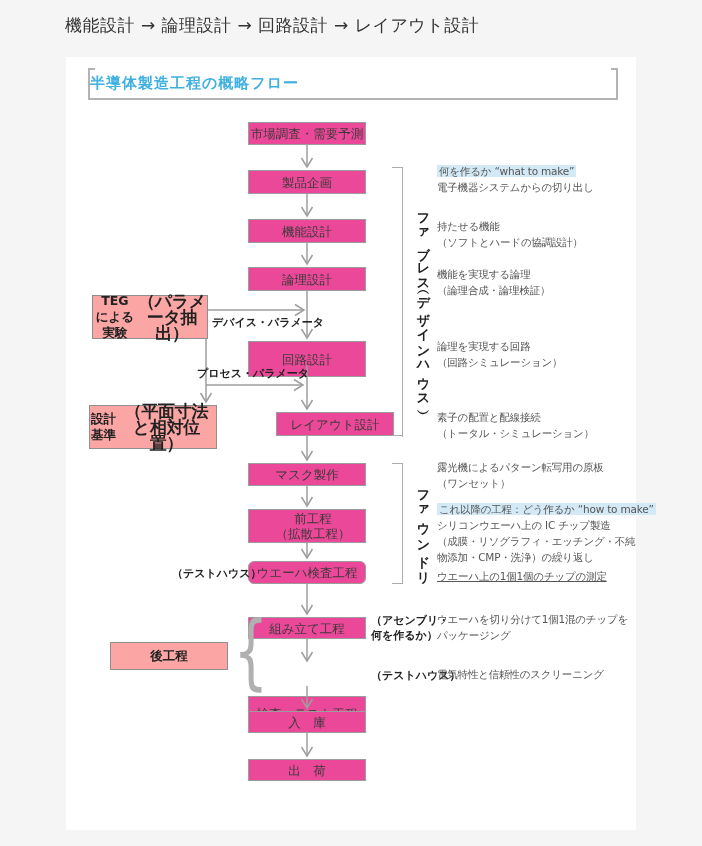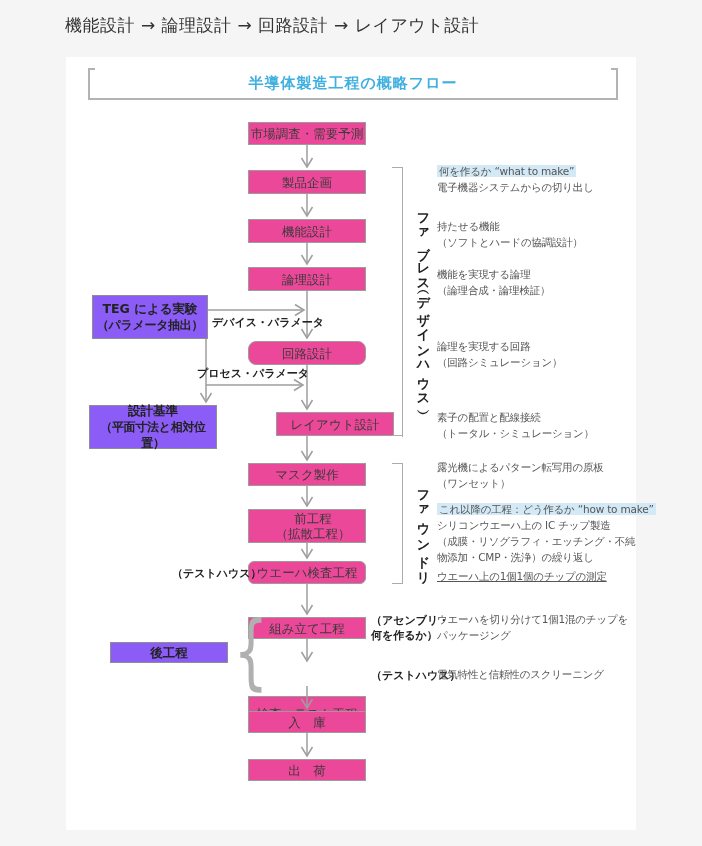--- a/index.html
+++ b/index.html
@@ -3,31 +3,31 @@
 <meta charset="utf-8">
 <style>
   html,body{margin:0;padding:0;}
   .page{position:relative;width:702px;height:846px;background:#f5f5f6;
         font-family:"DejaVu Sans","Liberation Sans",sans-serif;overflow:hidden;}
   .heading{position:absolute;left:65px;top:14px;font-size:17px;color:#333;letter-spacing:.5px;}
   .panel{position:absolute;left:66px;top:57px;width:570px;height:773px;background:#ffffff;}
   
   .titlebox{position:absolute;left:88px;top:68px;width:530px;height:32px;box-sizing:border-box;
             border-left:2px solid #b3b3b3;border-right:2px solid #b3b3b3;border-bottom:2px solid #b3b3b3;
-            display:flex;align-items:center;justify-content:center;}
+            display:flex;align-items:center;justify-content:flex-start;}
   .titlebox .t{font-size:15px;font-weight:bold;color:#3fb0e0;letter-spacing:1px;}
   .tick-top{position:absolute;width:7px;height:0;border-top:2px solid #b3b3b3;}
   
   .fbox{position:absolute;left:248px;width:118px;box-sizing:border-box;background:#ec4899;
         border:1.5px solid #9c9c9c;display:flex;flex-direction:column;align-items:center;justify-content:center;
         font-size:12.5px;color:#3a3a3a;text-align:center;line-height:15px;}
-  .bbox{position:absolute;box-sizing:border-box;background:#8b5cf6;border:1.5px solid #8f8f8f;
-        display:flex;flex-direction:column;align-items:center;justify-content:center;
+  .bbox{position:absolute;box-sizing:border-box;background:#fca5a5;border:1.5px solid #8f8f8f;
+        display:flex;flex-direction:row;align-items:center;justify-content:center;
         font-weight:bold;color:#222;text-align:center;font-size:12.5px;line-height:16px;}
-  .bbox .small{font-size:12px;letter-spacing:-.3px;}
+  .bbox .small{font-size:17px;letter-spacing:-.3px;}
   .arr{position:absolute;}
   .blabel{position:absolute;font-weight:bold;font-size:11px;color:#222;white-space:nowrap;line-height:15px;}
   .vline{position:absolute;width:0;border-left:1.5px solid #ababab;}
   .btick{position:absolute;width:10px;height:0;border-top:1.5px solid #ababab;}
   .vtext{position:absolute;writing-mode:vertical-rl;font-weight:bold;font-size:13px;color:#222;
          letter-spacing:1.5px;white-space:nowrap;}
   .ann{position:absolute;left:437px;font-size:10.5px;color:#555;line-height:16px;
        letter-spacing:-.2px;white-space:nowrap;}
   .hlbg{background:#d3e9f6;padding:0 2px;}
   .brace{position:absolute;color:#b0b0b0;font-size:78px;line-height:80px;font-weight:400;
@@ -53,21 +53,21 @@
     </div>
   <div class="fbox" style="top:170px;height:24px;">
     <span>製品企画</span>
     </div>
   <div class="fbox" style="top:219px;height:24px;">
     <span>機能設計</span>
     </div>
   <div class="fbox" style="top:267px;height:24px;">
     <span>論理設計</span>
     </div>
-  <div class="fbox" style="top:341px;height:24px;border-radius:8px;">
+  <div class="fbox" style="top:341px;height:36px;">
     <span>回路設計</span>
     </div>
   <div class="fbox" style="top:412px;height:24px;margin-left:28px;">
     <span>レイアウト設計</span>
     </div>
   <div class="fbox" style="top:463px;height:23px;justify-content:center;">
     <span>マスク製作</span>
     </div>
   <div class="fbox" style="top:509px;height:34px;padding-left:12px;">
     <span>前工程</span>
@@ -166,21 +166,21 @@
   <div class="vline" style="left:402px;top:167px;height:270px;"></div>
   <div class="btick" style="left:392px;top:167px;"></div>
   <div class="btick" style="left:392px;top:435px;"></div>
   <div class="vtext" style="left:414px;top:204px;">ファブレス（デザインハウス）</div>
 
   <div class="vline" style="left:402px;top:463px;height:121px;"></div>
   <div class="btick" style="left:392px;top:463px;"></div>
   <div class="btick" style="left:392px;top:582.5px;"></div>
   <div class="vtext" style="left:414px;top:481px;">ファウンドリ</div>
 
-  <div class="bbox" style="left:110px;top:642px;width:118px;height:21px;">
+  <div class="bbox" style="left:110px;top:642px;width:118px;height:28px;">
     <span>後工程</span>
   </div>
   <div class="brace" style="left:226px;top:611px;">{</div>
 
   <div class="blabel" style="left:172px;top:566px;">（テストハウス）</div>
   <div class="blabel" style="left:371px;top:613px;">（アセンブリ・</div>
   <div class="blabel" style="left:371px;top:628px;">何を作るか）</div>
   <div class="blabel" style="left:371px;top:668px;">（テストハウス）</div>
 
   <div class="ann" style="top:163px;">

